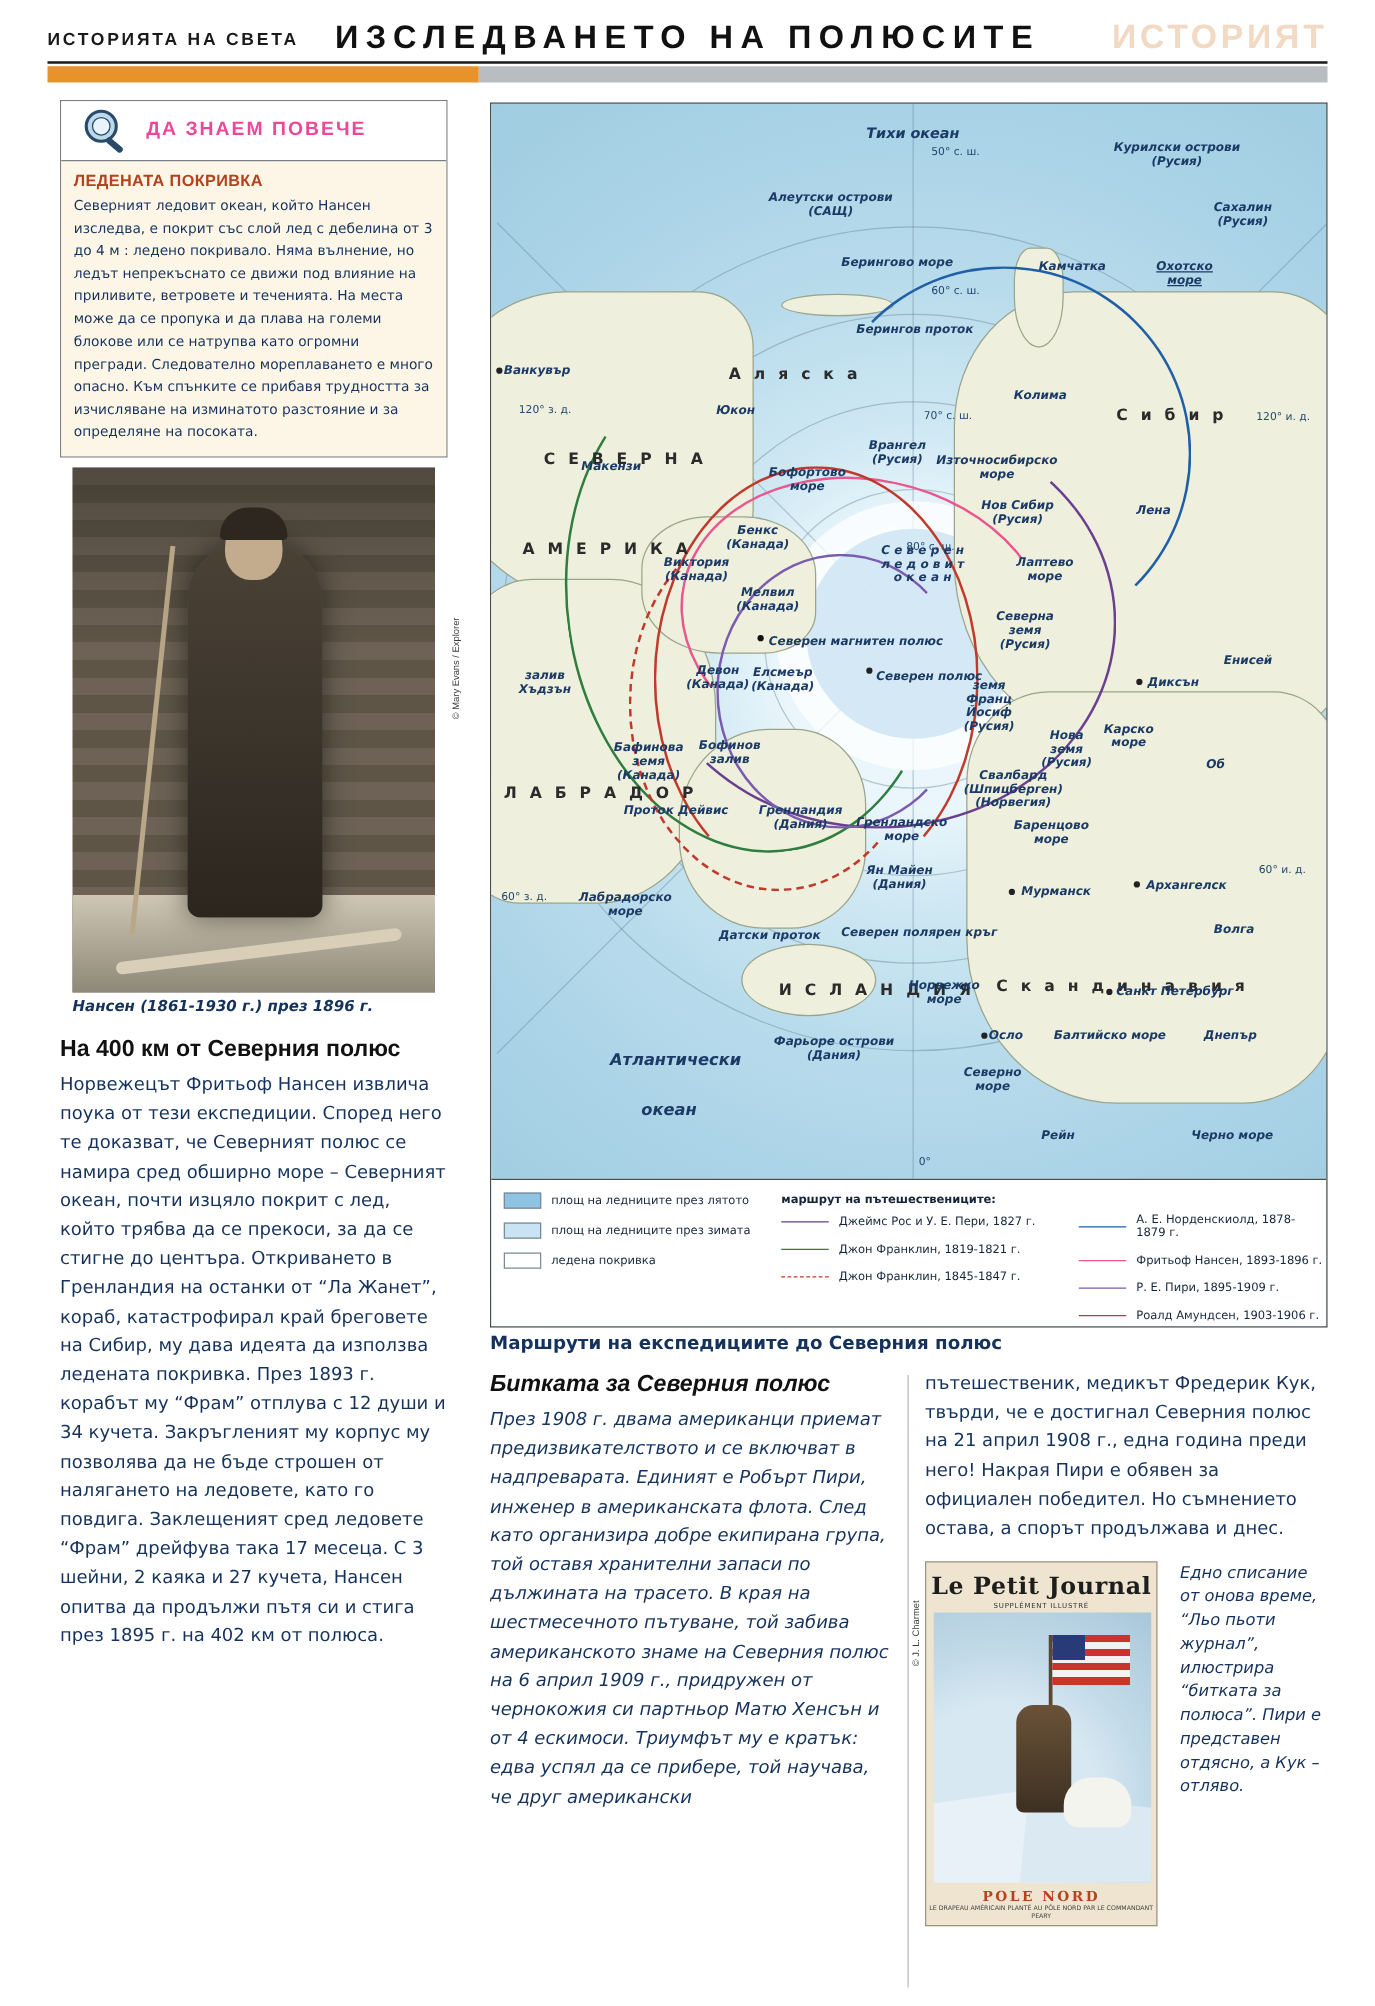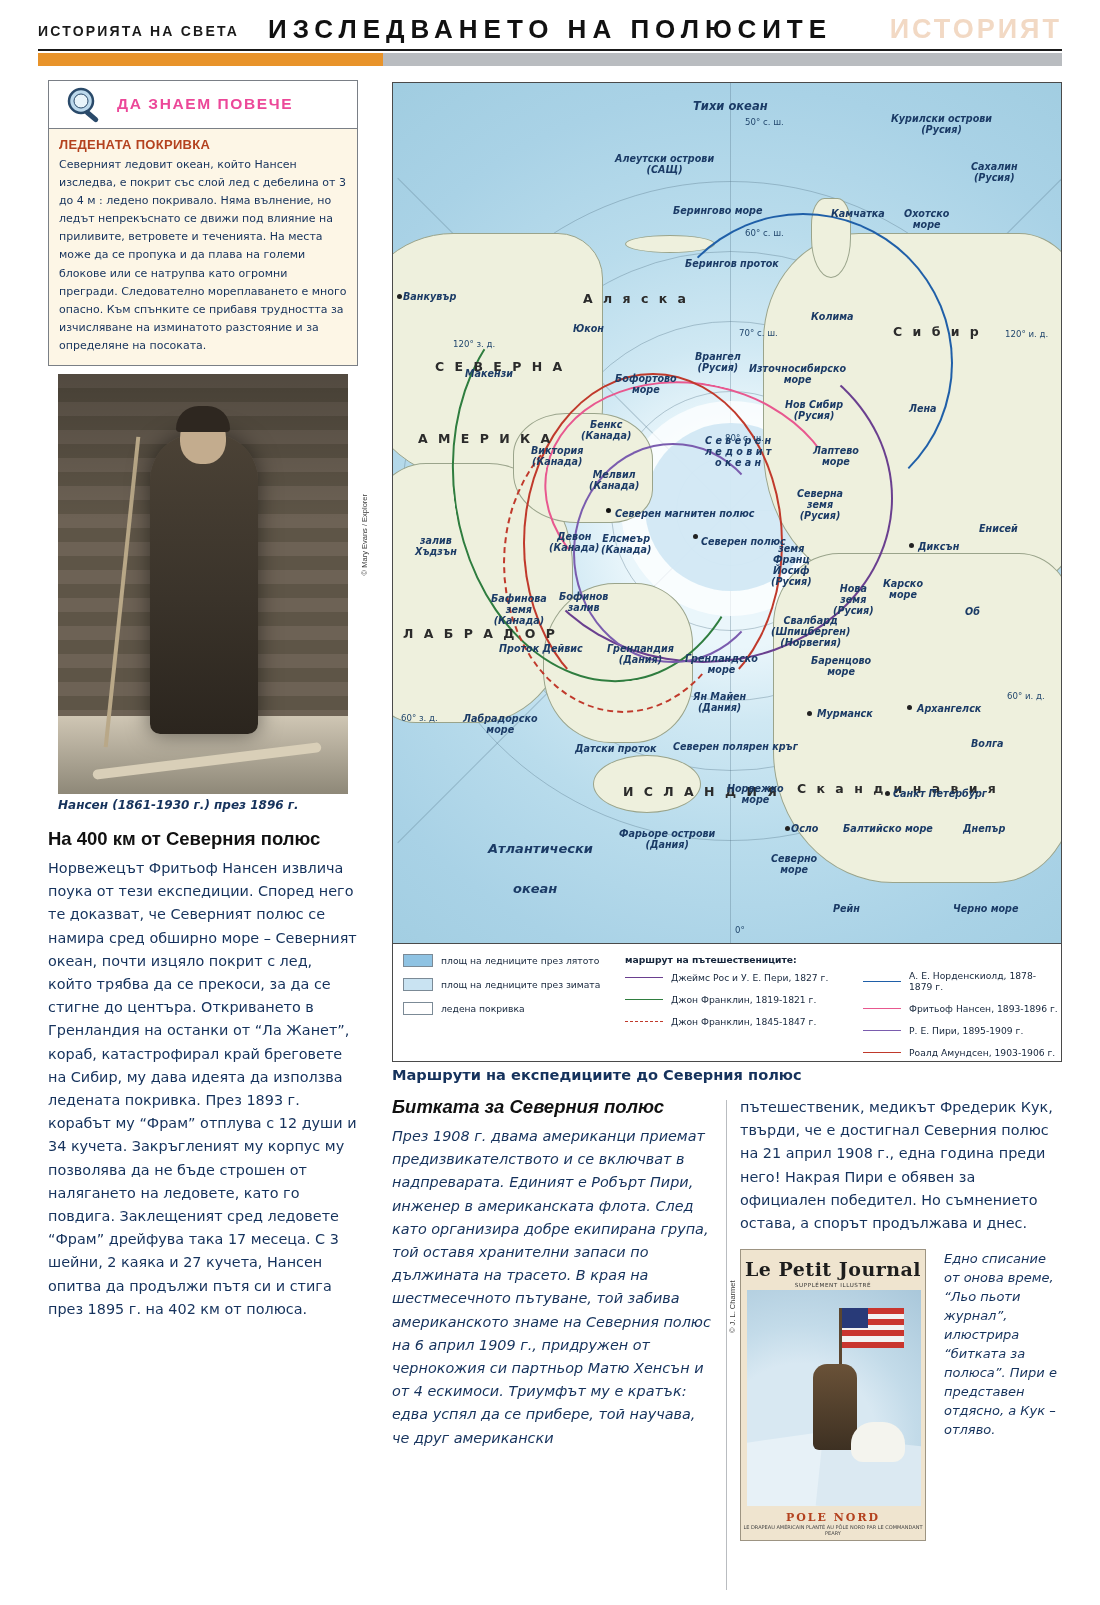--- a/index.html
+++ b/index.html
@@ -339,21 +339,21 @@
       <div class="map-label big" style="left: 404px; top: 700px;">С к а н д и н а в и я</div>
       <div class="map-label big" style="left: 230px; top: 703px;">И С Л А Н Д И Я</div>
       <div class="map-label big" style="left: 10px; top: 545px;">Л А Б Р А Д О Р</div>
       <div class="map-label b" style="left: 498px; top: 30px;">Курилски острови
 (Русия)</div>
       <div class="map-label b" style="left: 222px; top: 70px;">Алеутски острови
 (САЩ)</div>
       <div class="map-label b" style="left: 578px; top: 78px;">Сахалин
 (Русия)</div>
       <div class="map-label b" style="left: 280px; top: 122px;">Берингово море</div>
-      <div class="map-label b" style="left: 511px; top: 125px;">Охотско
+      <div class="map-label b" style="left: 532px; top: 125px; text-decoration: underline;">Охотско
 море</div>
       <div class="map-label b" style="left: 438px; top: 125px;">Камчатка</div>
       <div class="map-label b" style="left: 292px; top: 175px;">Берингов проток</div>
       <div class="map-label b" style="left: 10px; top: 208px;">Ванкувър</div>
       <div class="map-label b" style="left: 180px; top: 240px;">Юкон</div>
       <div class="map-label b" style="left: 418px; top: 228px;">Колима</div>
       <div class="map-label b" style="left: 72px; top: 285px;">Макензи</div>
       <div class="map-label b" style="left: 302px; top: 268px;">Врангел
 (Русия)</div>
       <div class="map-label b" style="left: 356px; top: 280px;">Източносибирско
@@ -430,21 +430,21 @@
       <div class="map-label b" style="left: 450px; top: 740px;">Балтийско море</div>
       <div class="map-label b" style="left: 570px; top: 740px;">Днепър</div>
       <div class="map-label b" style="left: 378px; top: 770px;">Северно
 море</div>
       <div class="map-label b" style="left: 440px; top: 820px;">Рейн</div>
       <div class="map-label b" style="left: 560px; top: 820px;">Черно море</div>
       <div class="map-label grid" style="left: 352px; top: 34px;">50° с. ш.</div>
       <div class="map-label grid" style="left: 352px; top: 145px;">60° с. ш.</div>
       <div class="map-label grid" style="left: 346px; top: 245px;">70° с. ш.</div>
       <div class="map-label grid" style="left: 332px; top: 350px;">80° с. ш.</div>
-      <div class="map-label grid" style="left: 22px; top: 256px; margin-left: 38px;">120° з. д.</div>
+      <div class="map-label grid" style="left: 22px; top: 240px;">120° з. д.</div>
       <div class="map-label grid" style="left: 8px; top: 630px;">60° з. д.</div>
       <div class="map-label grid" style="left: 612px; top: 246px;">120° и. д.</div>
       <div class="map-label grid" style="left: 614px; top: 608px;">60° и. д.</div>
       <div class="map-label grid" style="left: 342px; top: 842px;">0°</div>
     </div>
 
   <div class="scalebar">
     <div class="bar"></div>
     <div class="txt">1 000 км</div>
   </div>

